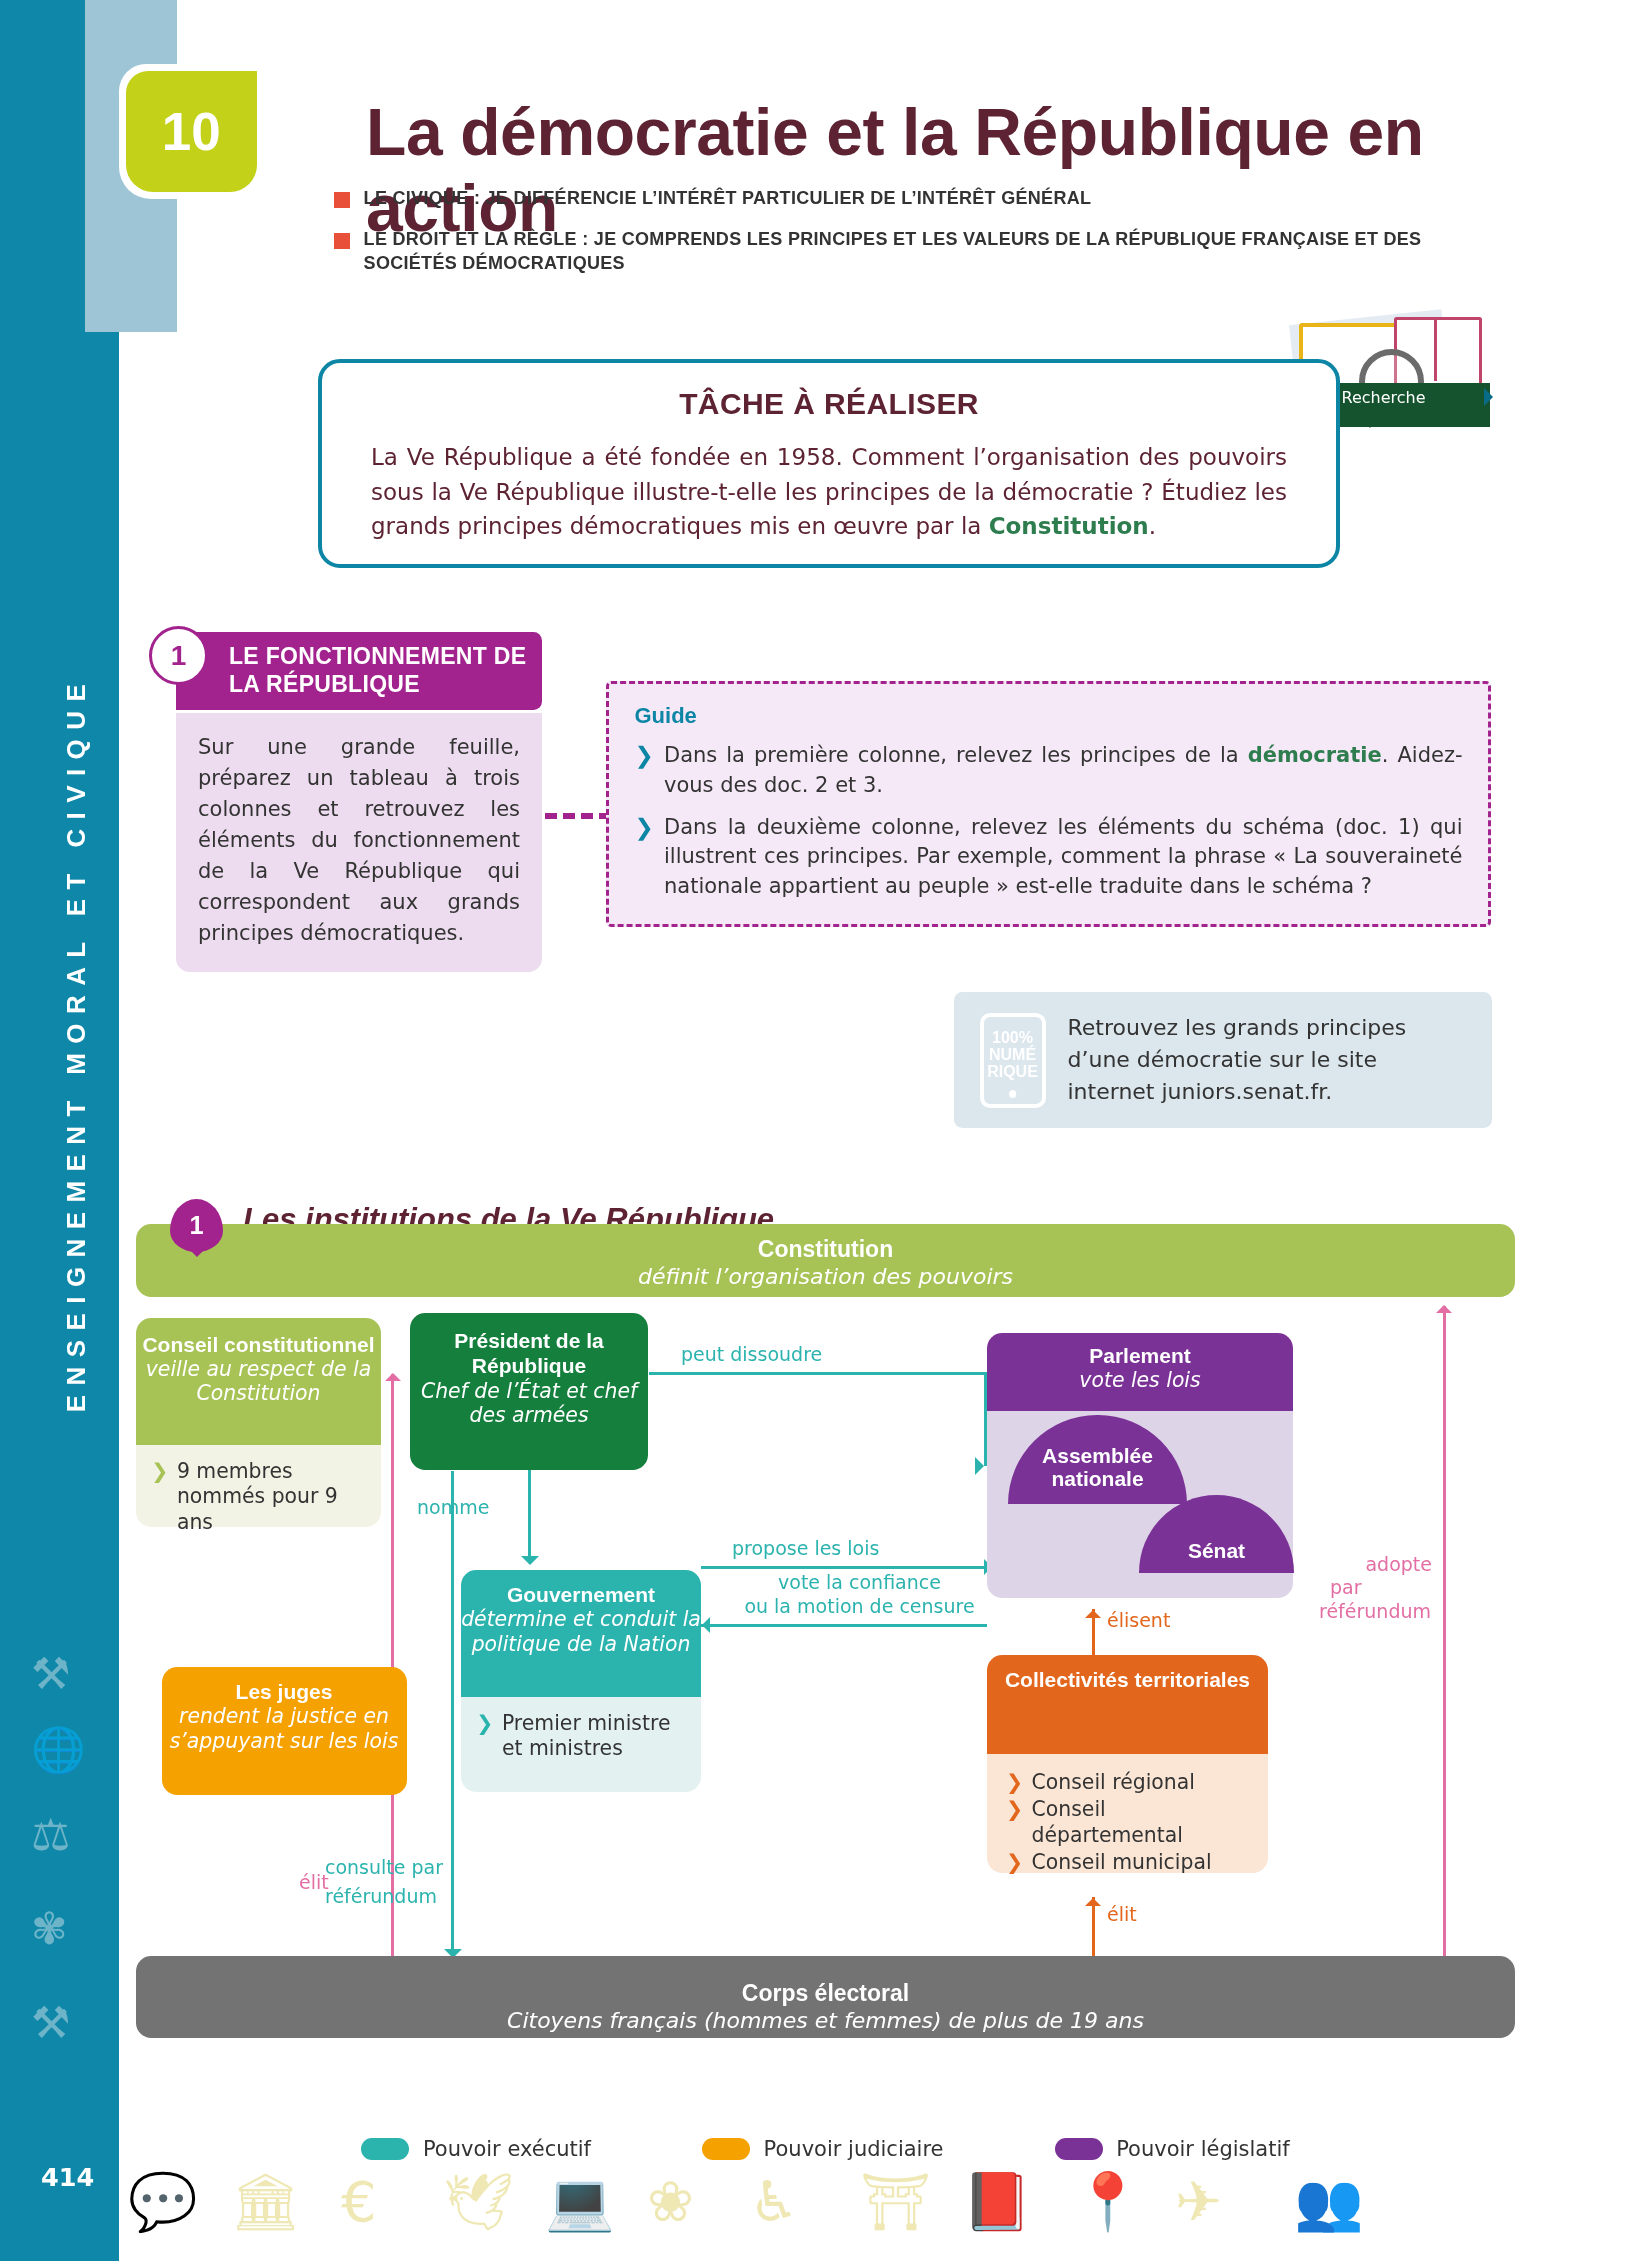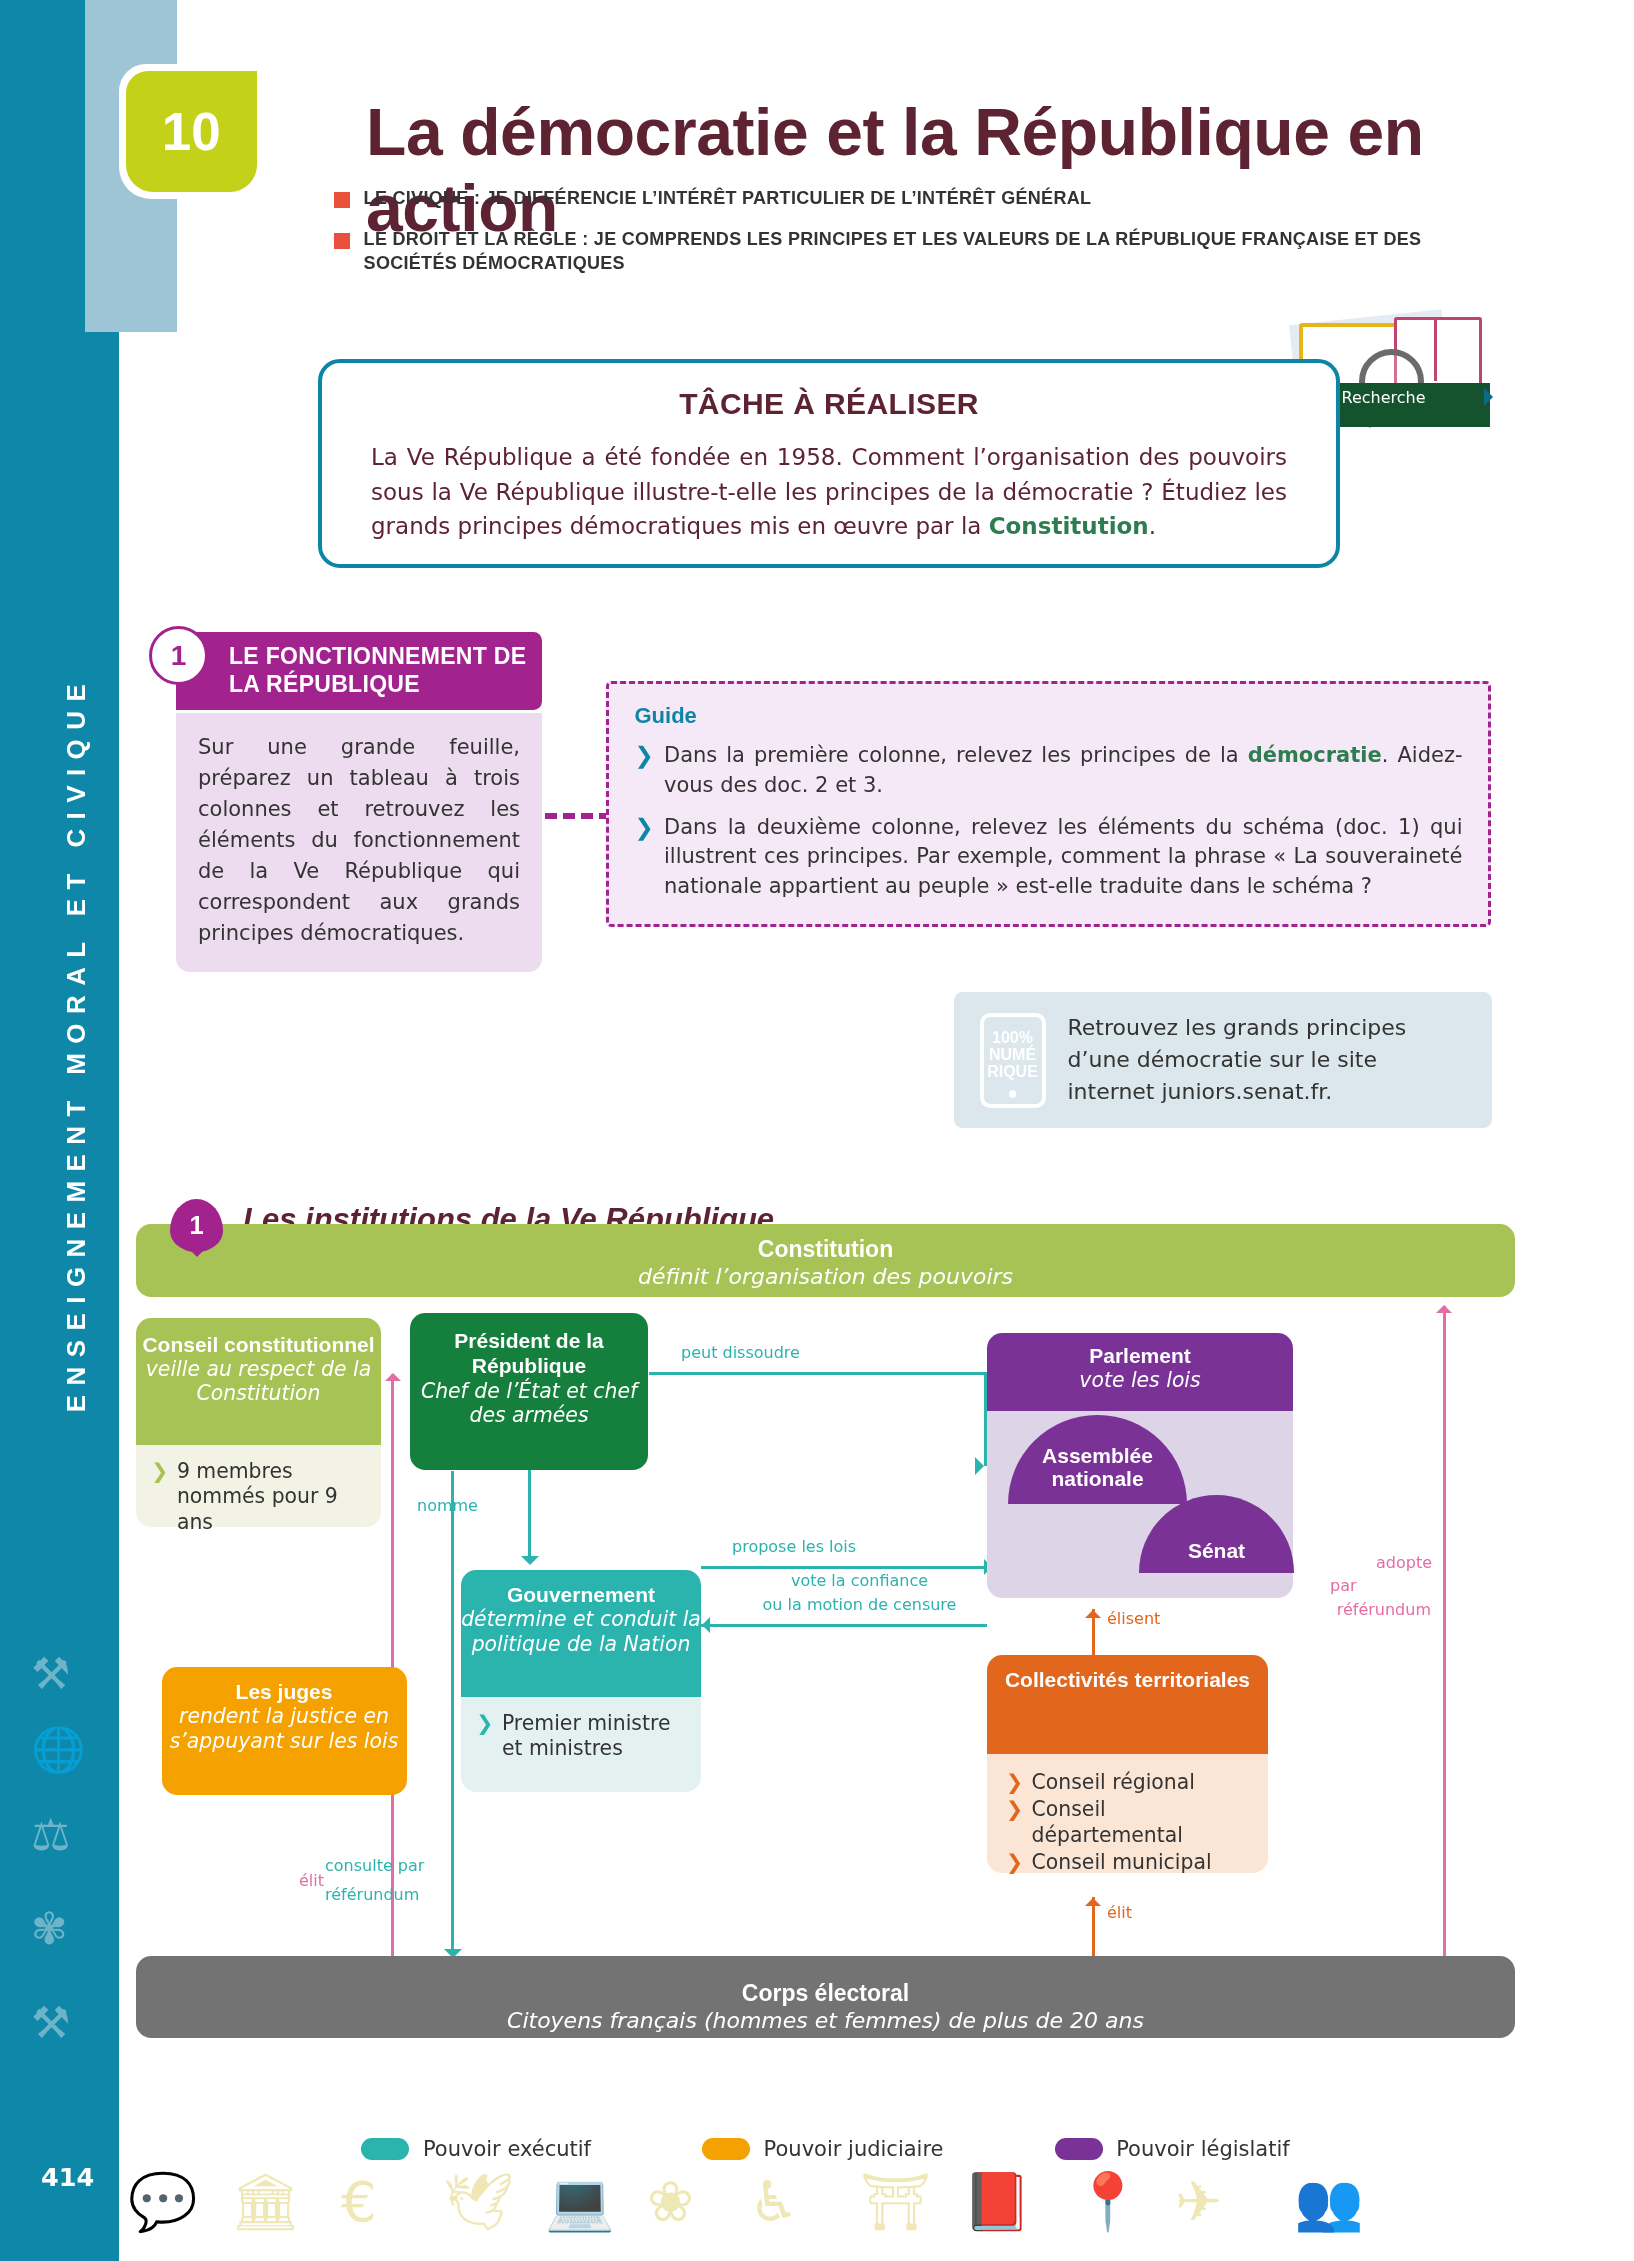--- a/index.html
+++ b/index.html
@@ -160,21 +160,21 @@
   .chvo{color:#e2661c;font-weight:700;}
 
   .b-corps{left:0;top:732px;width:1379px;height:82px;background:#737373;padding-top:24px;}
   .b-corps .n{font-size:23px;}
   .b-corps .d{font-size:22px;}
 
   
   .ln{position:absolute;background:#2bb3ae;}
   .ln-p{position:absolute;background:#e36ea3;}
   .ln-o{position:absolute;background:#e2661c;}
-  .lbl{position:absolute;font-size:16px;line-height:1.2;}
+  .lbl{position:absolute;font-size:19px;line-height:1.2;}
   .lbl-t{color:#2bb3ae;}
   .lbl-p{color:#e36ea3;}
   .lbl-o{color:#e2661c;}
   .arw{position:absolute;width:0;height:0;}
 
   
   .legend{position:absolute;left:136px;top:2137px;width:1379px;display:flex;justify-content:center;gap:111px;}
   .leg{display:flex;align-items:center;gap:13.6px;}
   .leg .sw{width:48px;height:22px;border-radius:11px;}
   .leg .lt{color:#333;font-size:21px;}
@@ -361,21 +361,21 @@
         <span>Conseil départemental</span>
       </div>
       <div class="li">
         <span class="chvo">❯</span>
         <span>Conseil municipal</span>
       </div>
     </div>
 
     <div class="bx b-corps">
       <div class="n">Corps électoral</div>
-      <div class="d">Citoyens français (hommes et femmes) de plus de 20 ans</div>
+      <div class="d">Citoyens français (hommes et femmes) de plus de 19 ans</div>
     </div>
   </div>
 
   <div class="legend">
     <div class="leg">
       <div class="sw" style="background:#2bb3ae"></div>
       <div class="lt">Pouvoir exécutif</div>
     </div>
     <div class="leg">
       <div class="sw" style="background:#f5a100"></div>

